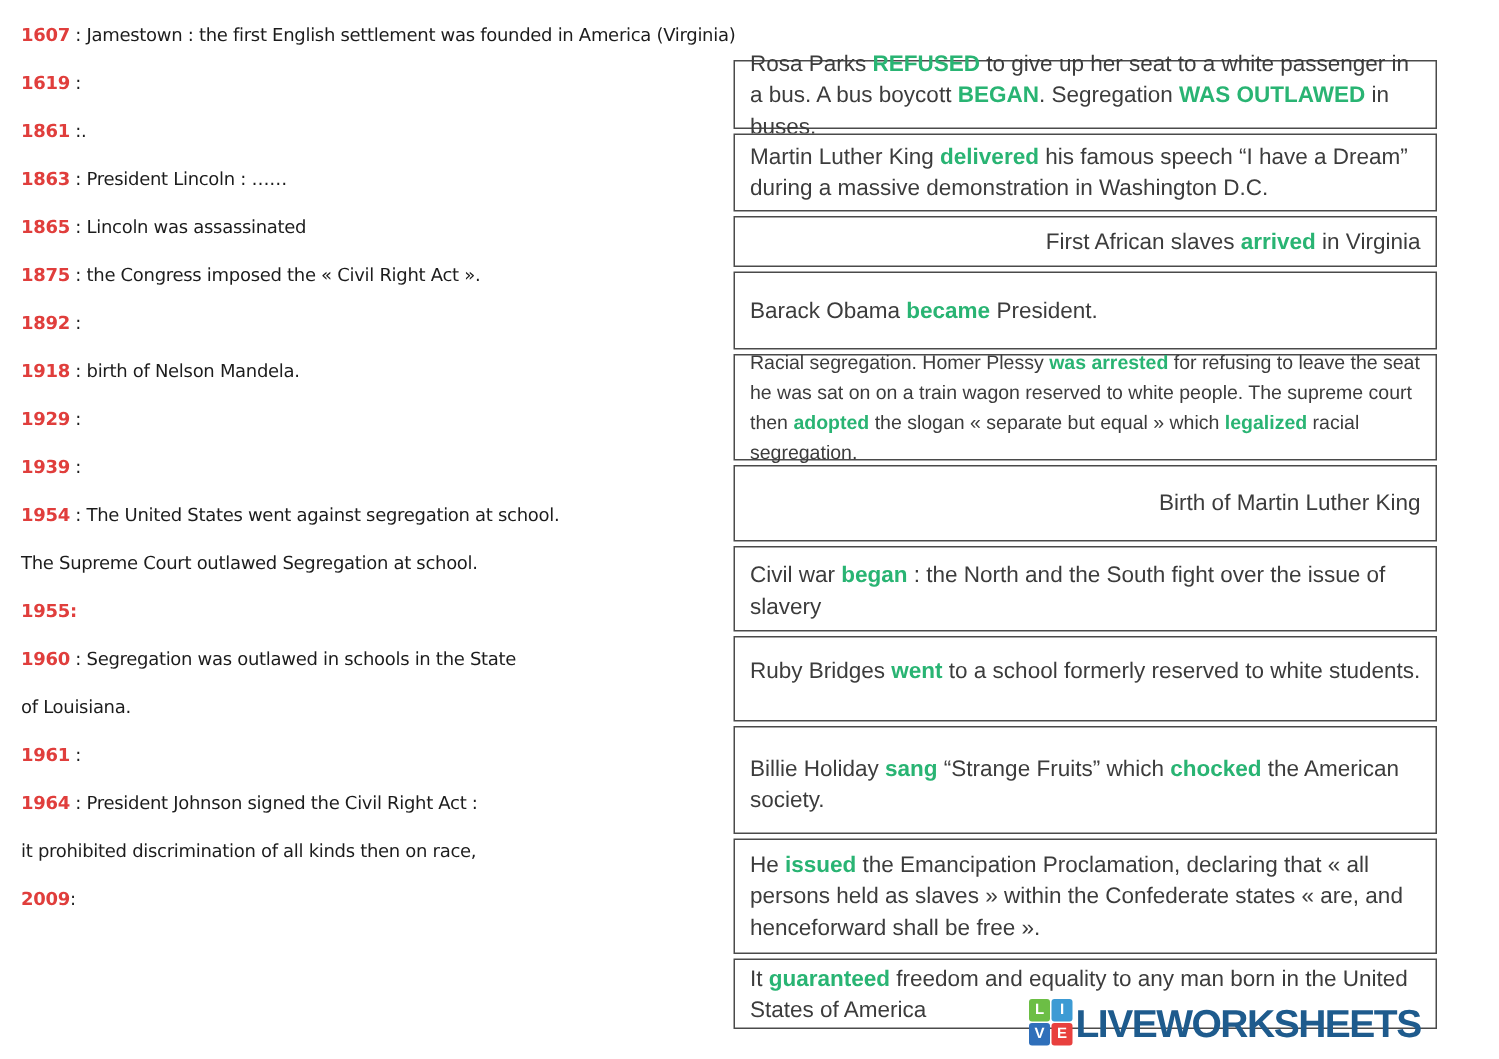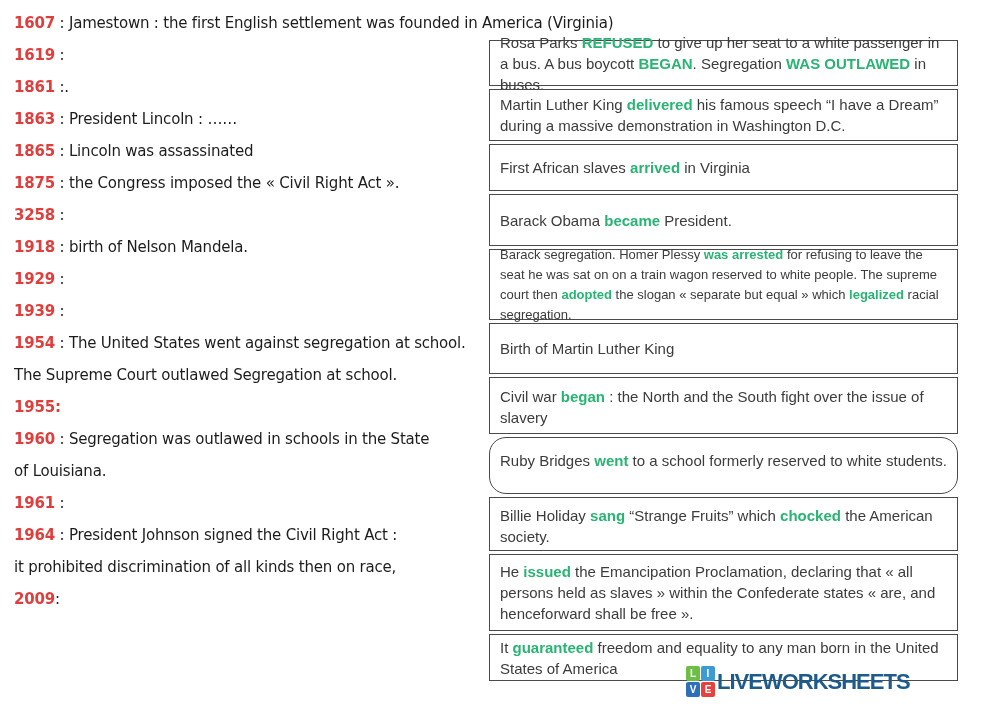--- a/index.html
+++ b/index.html
@@ -9,21 +9,21 @@
     position:relative;
     font-family:"Liberation Sans",sans-serif;
     overflow:hidden;
   }
   .page{position:absolute;inset:0;}
 
   
   .timeline{
     position:absolute;left:14px;top:7px;width:940px;
     font-family:"DejaVu Sans",sans-serif;
-    font-size:15px;letter-spacing:-0.2px;
+    font-size:12px;letter-spacing:-0.2px;
     color:#1c1c1c;
   }
   .timeline-line{
     height:32px;line-height:32px;
     white-space:pre;
   }
   .timeline-line .date{color:#e03e3c;font-weight:bold;}
   .timeline-line .sep{color:#1c1c1c;}
   .timeline-line .evt{color:#1c1c1c;}
 
@@ -37,27 +37,27 @@
     border:1.5px solid #4a4a4a;
     background:#ffffff;
     display:flex;align-items:center;
     padding:3px 10px;
     font-size:15px;line-height:21px;
     color:#3c3c3c;
   }
   .answer-box .hl{color:#29b473;font-weight:bold;}
   .box-1{height:46px;}
   .box-2{height:52px;}
-  .box-3{height:47px;}
+  .box-3{height:34px;justify-content:flex-end;}
   .box-4{height:52px;}
   .box-5{height:71px;font-size:13px;line-height:20px;}
-  .box-6{height:51px;}
+  .box-6{height:51px;justify-content:flex-end;}
   .box-7{height:57px;align-items:flex-start;padding-top:8px;}
-  .box-8{height:57px;align-items:flex-start;padding-top:12px;border-radius:17px;}
-  .box-9{height:54px;align-items:flex-end;padding-top:9px;}
+  .box-8{height:57px;align-items:flex-start;padding-top:12px;}
+  .box-9{height:72px;align-items:center;padding-top:9px;}
   .box-10{height:77px;}
   .box-11{height:47px;}
 
   
   .logo{
     position:absolute;left:686px;top:666px;
     display:flex;align-items:center;gap:2px;
     z-index:5;
   }
   .logo-tiles{
@@ -67,39 +67,39 @@
     gap:1px;
   }
   .tile{
     display:flex;align-items:center;justify-content:center;
     color:#ffffff;font-weight:bold;font-size:10px;
     font-family:"Liberation Sans",sans-serif;
     border-radius:2px;
   }
   .logo-text{
     font-weight:800;
-    font-size:22px;
+    font-size:26px;
     color:#1e5b8d;
     letter-spacing:-1px;
     line-height:1;
     white-space:nowrap;
   }
 </style>
 </head>
 <body>
 
 <div class="page">
   <div class="timeline" id="timeline">
       <div class="timeline-line"><span class="date">1607</span><span class="sep"> : </span><span class="evt">Jamestown : the first English settlement was founded in America (Virginia)</span></div>
       <div class="timeline-line"><span class="date">1619</span><span class="sep"> :</span></div>
       <div class="timeline-line"><span class="date">1861</span><span class="sep"> :.</span></div>
       <div class="timeline-line"><span class="date">1863</span><span class="sep"> : </span><span class="evt">President Lincoln : ……</span></div>
       <div class="timeline-line"><span class="date">1865</span><span class="sep"> : </span><span class="evt">Lincoln was assassinated</span></div>
       <div class="timeline-line"><span class="date">1875</span><span class="sep"> : </span><span class="evt">the Congress imposed the « Civil Right Act ».</span></div>
-      <div class="timeline-line"><span class="date">3258</span><span class="sep"> :</span></div>
+      <div class="timeline-line"><span class="date">1892</span><span class="sep"> :</span></div>
       <div class="timeline-line"><span class="date">1918</span><span class="sep"> : </span><span class="evt">birth of Nelson Mandela.</span></div>
       <div class="timeline-line"><span class="date">1929</span><span class="sep"> :</span></div>
       <div class="timeline-line"><span class="date">1939</span><span class="sep"> :</span></div>
       <div class="timeline-line"><span class="date">1954</span><span class="sep"> : </span><span class="evt">The United States went against segregation at school.</span></div>
       <div class="timeline-line"><span class="evt">The Supreme Court outlawed Segregation at school.</span></div>
       <div class="timeline-line"><span class="date">1955:</span></div>
       <div class="timeline-line"><span class="date">1960</span><span class="sep"> : </span><span class="evt">Segregation was outlawed in schools in the State</span></div>
       <div class="timeline-line"><span class="evt">of Louisiana.</span></div>
       <div class="timeline-line"><span class="date">1961</span><span class="sep"> :</span></div>
       <div class="timeline-line"><span class="date">1964</span><span class="sep"> : </span><span class="evt">President Johnson signed the Civil Right Act :</span></div>
@@ -113,21 +113,21 @@
       <div class="answer-box box-2">
         <div class="box-text"><span>Martin Luther King </span><span class="hl">delivered</span><span> his famous speech “I have a Dream” during a massive demonstration in Washington D.C.</span></div>
       </div>
       <div class="answer-box box-3">
         <div class="box-text"><span>First African slaves </span><span class="hl">arrived</span><span> in Virginia</span></div>
       </div>
       <div class="answer-box box-4">
         <div class="box-text"><span>Barack Obama </span><span class="hl">became</span><span> President.</span></div>
       </div>
       <div class="answer-box box-5">
-        <div class="box-text"><span>Barack segregation. Homer Plessy </span><span class="hl">was arrested</span><span> for refusing to leave the seat he was sat on on a train wagon reserved to white people. The supreme court then </span><span class="hl">adopted</span><span> the slogan « separate but equal » which </span><span class="hl">legalized</span><span> racial segregation.</span></div>
+        <div class="box-text"><span>Racial segregation. Homer Plessy </span><span class="hl">was arrested</span><span> for refusing to leave the seat he was sat on on a train wagon reserved to white people. The supreme court then </span><span class="hl">adopted</span><span> the slogan « separate but equal » which </span><span class="hl">legalized</span><span> racial segregation.</span></div>
       </div>
       <div class="answer-box box-6">
         <div class="box-text"><span>Birth of Martin Luther King</span></div>
       </div>
       <div class="answer-box box-7">
         <div class="box-text"><span>Civil war </span><span class="hl">began</span><span> : the North and the South fight over the issue of slavery</span></div>
       </div>
       <div class="answer-box box-8">
         <div class="box-text"><span>Ruby Bridges </span><span class="hl">went</span><span> to a school formerly reserved to white students.</span></div>
       </div>

